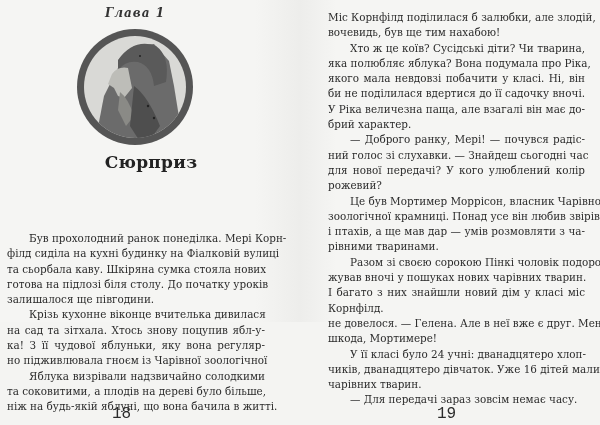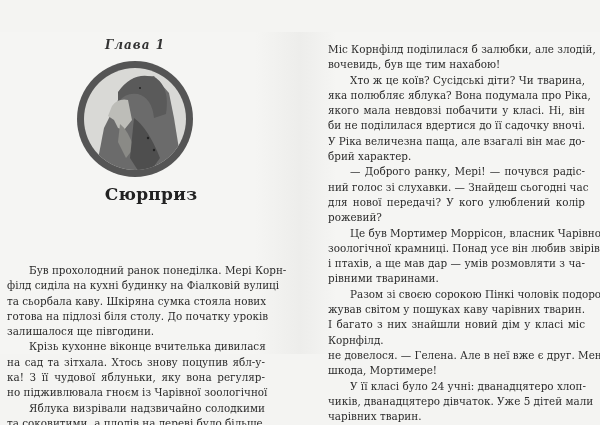--- a/index.html
+++ b/index.html
@@ -11,21 +11,20 @@
       position: relative;
       width: 600px; height: 425px;
       display: flex;
     }
     .page {
       position: relative;
       width: 300px; height: 322px;
       background: #f5f5f3;
       color: #2a2a2a;
       font-family: "DejaVu Serif", serif;
-      margin-top: 32px;
     }
     .page.left { background: linear-gradient(to right, #f5f5f3 85%, #ededeb 100%); }
     .page.right { background: linear-gradient(to right, #ededeb 0%, #f5f5f3 12%); }
 
     .chapter-label {
       position: absolute;
       top: 6px; left: 0; width: 270px;
       text-align: center;
       font-family: "DejaVu Serif", serif;
       font-size: 12px;
@@ -124,26 +123,26 @@
       <span class="line last">брий характер.</span>
       <span class="line indent">— Доброго ранку, Мері! — почувся радіс-</span>
       <span class="line">ний голос зі слухавки. — Знайдеш сьогодні час</span>
       <span class="line">для нової передачі? У кого улюблений колір</span>
       <span class="line last">рожевий?</span>
       <span class="line indent">Це був Мортимер Моррісон, власник Чарівної</span>
       <span class="line">зоологічної крамниці. Понад усе він любив звірів</span>
       <span class="line">і птахів, а ще мав дар — умів розмовляти з ча-</span>
       <span class="line last">рівними тваринами.</span>
       <span class="line indent">Разом зі своєю сорокою Пінкі чоловік подоро-</span>
-      <span class="line">жував світом у пошуках каву чарівних тварин.</span>
+      <span class="line">жував вночі у пошуках нових чарівних тварин.</span>
       <span class="line">І багато з них знайшли новий дім у класі міс</span>
       <span class="line last">Корнфілд.</span>
       <span class="line">не довелося. — Гелена. Але в неї вже є друг. Мені</span>
       <span class="line last">шкода, Мортимере!</span>
       <span class="line indent">У її класі було 24 учні: дванадцятеро хлоп-</span>
-      <span class="line">чиків, дванадцятеро дівчаток. Уже 5 дітей мали</span>
+      <span class="line">чиків, дванадцятеро дівчаток. Уже 16 дітей мали</span>
       <span class="line last">чарівних тварин.</span>
       <span class="line indent last">— Для передачі зараз зовсім немає часу.</span>
 
     </div>
     <div class="page-number">19</div>
   </div>
 </div>
 
 </body></html>

